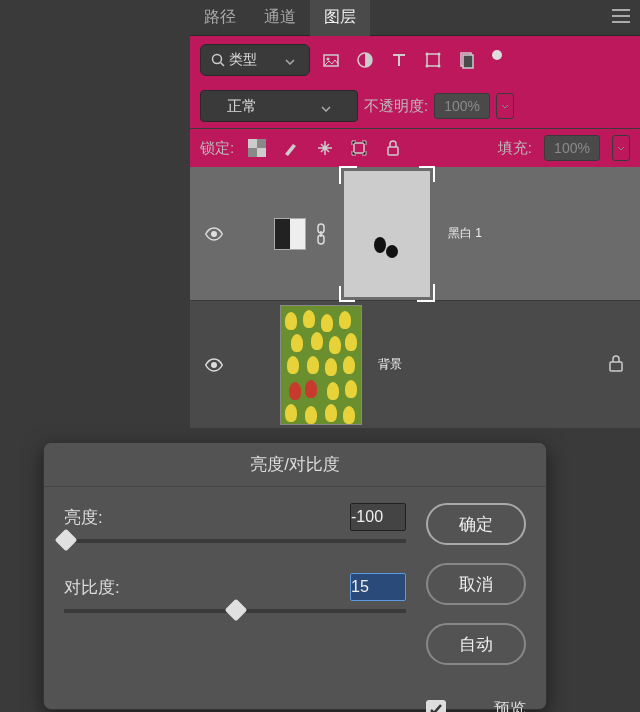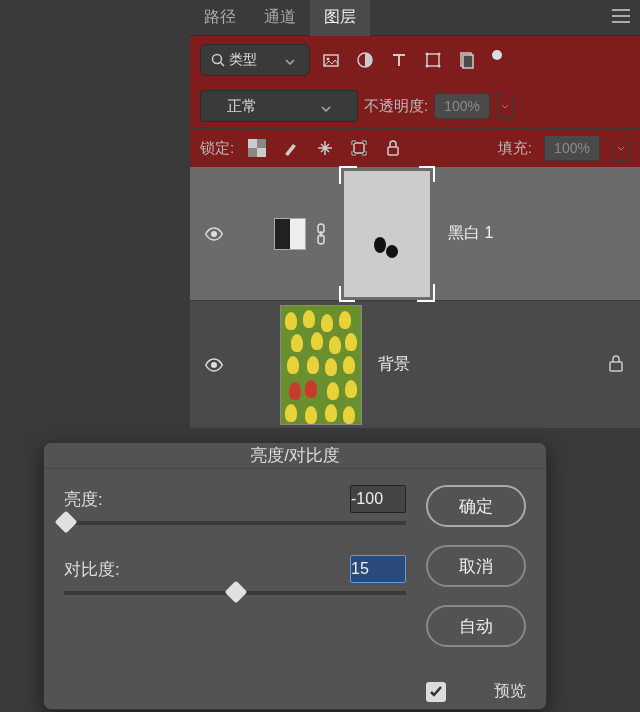--- a/index.html
+++ b/index.html
@@ -1,18 +1,18 @@
 <!DOCTYPE html>
 <html><head>
   <meta charset="utf-8">
   <style>
     * { margin: 0; padding: 0; box-sizing: border-box; font-family: "PingFang SC", "Microsoft YaHei", sans-serif; }
     body { width: 640px; height: 712px; background: #3a3a3a; overflow: hidden; position: relative; }
     
-    .panel { position: absolute; left: 190px; top: 0; right: 0; background: #7f1d1d; }
+    .panel { position: absolute; left: 190px; top: 0; right: 0; background: #be185d; }
     
     .tabs { display: flex; align-items: center; height: 36px; background: #3a3a3a; border-bottom: 1px solid #2a2a2a; }
     .tab { padding: 8px 14px; color: #aaa; font-size: 16px; cursor: pointer; }
     .tab.active { background: #4a4a4a; color: #eee; }
     .tabs-menu { margin-left: auto; margin-right: 10px; color: #aaa; }
     
     .toolbar-row { display: flex; align-items: center; padding: 8px 10px; gap: 8px; }
     .filter-select { display: flex; align-items: center; background: #3a3a3a; border: 1px solid #2a2a2a; border-radius: 6px; padding: 4px 10px; height: 32px; width: 110px; font-size: 14px; color: #ddd; }
     .filter-select svg { margin-right: 4px; }
     .filter-select .chevron { margin-left: auto; }
@@ -39,31 +39,31 @@
     .mask-thumb { width: 86px; height: 126px; background: #ccc; position: relative; margin: 4px 8px; }
     .mask-thumb::before, .mask-thumb::after { content: ""; position: absolute; border: 2px solid #fff; width: 16px; height: 16px; }
     .mask-thumb::before { top: -5px; left: -5px; border-right: none; border-bottom: none; }
     .mask-thumb::after { bottom: -5px; right: -5px; border-left: none; border-top: none; }
     .mask-corner-tr, .mask-corner-bl { position: absolute; border: 2px solid #fff; width: 16px; height: 16px; }
     .mask-corner-tr { top: -5px; right: -5px; border-left: none; border-bottom: none; }
     .mask-corner-bl { bottom: -5px; left: -5px; border-right: none; border-top: none; }
     .mask-blob { position: absolute; background: #111; border-radius: 50%; }
     .mask-blob.a { width: 12px; height: 16px; left: 30px; top: 66px; }
     .mask-blob.b { width: 12px; height: 13px; left: 42px; top: 74px; }
-    .layer-name { color: #eee; font-size: 16px; margin-left: 10px; }
+    .layer-name { color: #eee; font-size: 12px; margin-left: 10px; }
     
     .bg-thumb { width: 82px; height: 120px; background: linear-gradient(0deg, #6a8f2e 0%, #6a8f2e 100%); position: relative; overflow: hidden; border: 1px solid #888; margin: 4px 6px; }
     .tulip { position: absolute; width: 12px; height: 18px; border-radius: 50% 50% 40% 40%; }
     .tulip.y { background: #e8d23a; }
     .tulip.r { background: #c83a2e; }
     .lock-badge { margin-left: auto; color: #ccc; margin-right: 6px; }
     
     
     .dialog { position: absolute; left: 43px; top: 442px; width: 504px; height: 268px; background: #535353; border: 1px solid #333; border-radius: 8px; box-shadow: 0 6px 20px rgba(0,0,0,0.5); color: #ddd; }
-    .dialog-title { text-align: center; padding: 1px 0; font-size: 17px; background: #535353; border-bottom: 1px solid #454545; border-radius: 8px 8px 0 0; }
+    .dialog-title { text-align: center; padding: 10px 0; font-size: 17px; background: #535353; border-bottom: 1px solid #454545; border-radius: 8px 8px 0 0; }
     .dialog-body { padding: 16px 20px; display: flex; }
     .dialog-left { flex: 1; }
     .slider-group { margin-bottom: 30px; }
     .slider-row { display: flex; align-items: center; justify-content: space-between; margin-bottom: 6px; }
     .slider-label { font-size: 17px; }
     .slider-input { width: 56px; height: 28px; background: #444; border: 1px solid #222; color: #eee; text-align: left; font-size: 16px; border-radius: 2px; }
     .slider-input.sel { background: #2a4a7a; border: 1px solid #5a9ae0; }
     .slider-track { position: relative; height: 4px; background: #3a3a3a; margin: 8px 0 4px; }
     .slider-thumb { position: absolute; top: -7px; width: 16px; height: 16px; background: #e0e0e0; border-radius: 2px; transform: rotate(45deg); }
     .checkbox-row { display: flex; align-items: center; gap: 10px; margin-top: 8px; }

